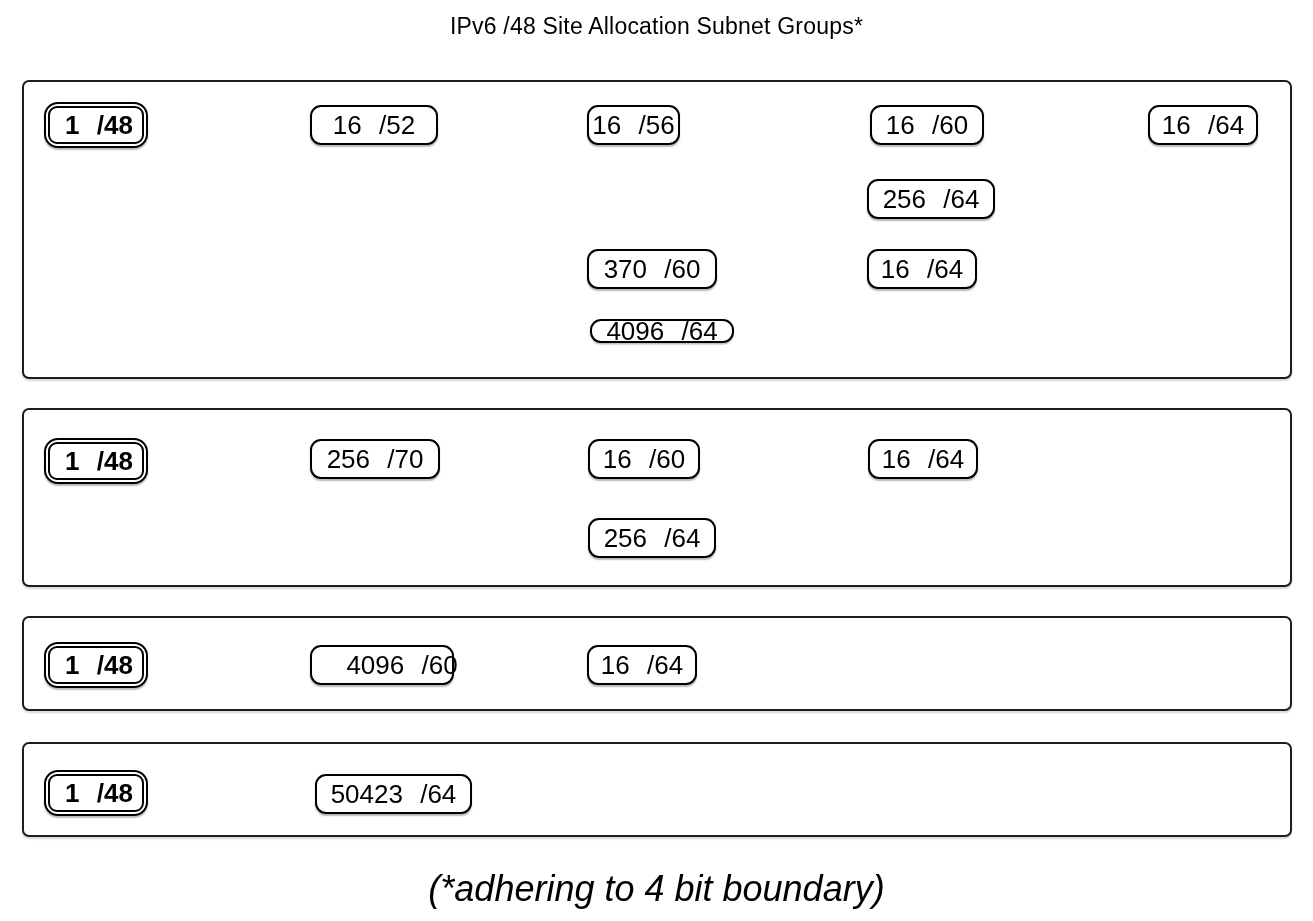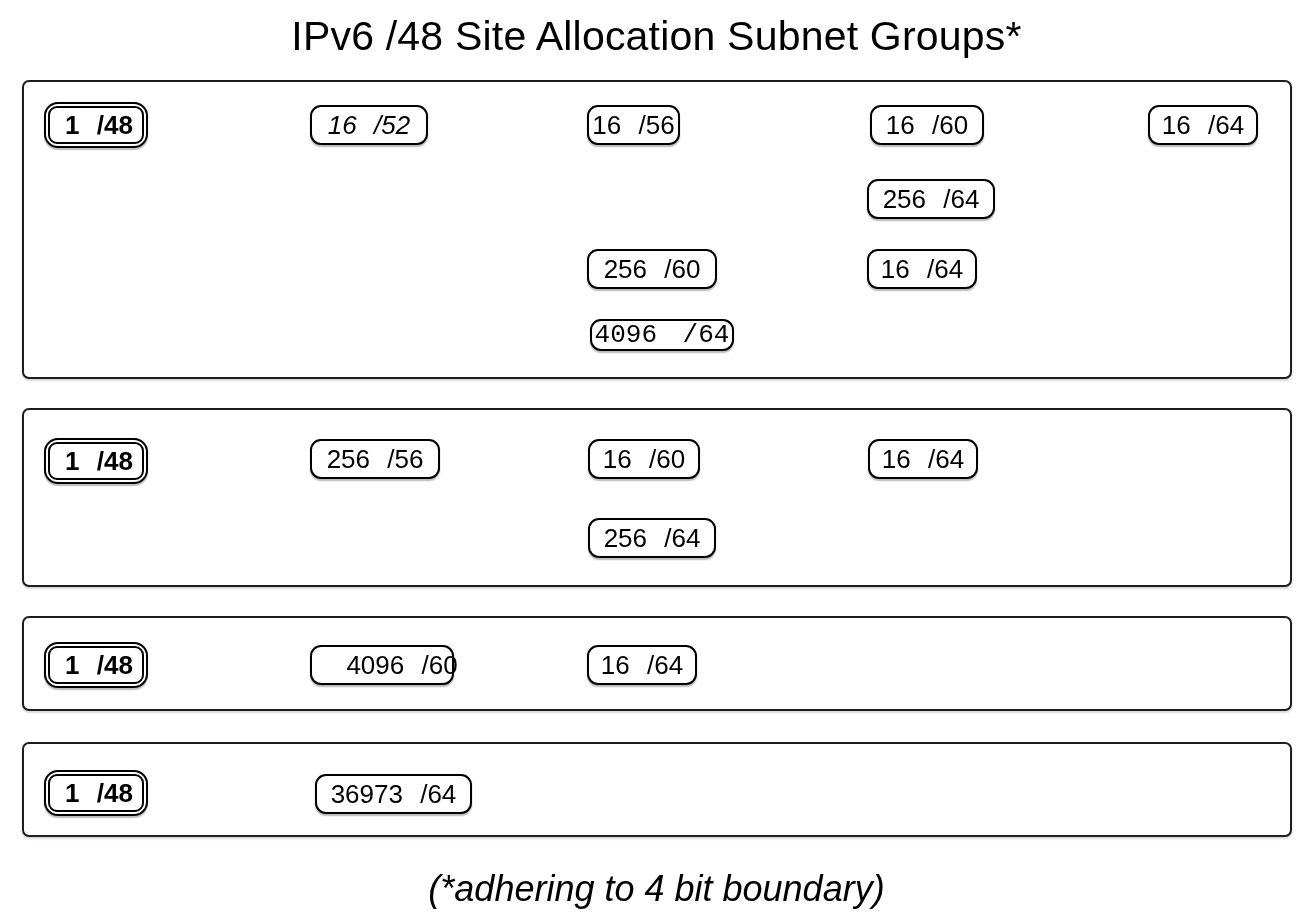--- a/index.html
+++ b/index.html
@@ -10,21 +10,21 @@
     background: #ffffff;
     color: #000000;
     font-family: "Liberation Sans", "DejaVu Sans", sans-serif;
     overflow: hidden;
   }
   .title {
     position: absolute;
     top: 13px; left: 0;
     width: 100%;
     text-align: center;
-    font-size: 41px;
+    font-size: 23px;
     font-weight: normal;
     letter-spacing: 0.2px;
   }
   .footnote {
     position: absolute;
     top: 868px; left: 0;
     width: 100%;
     text-align: center;
     font-size: 36px;
     font-style: italic;
@@ -110,50 +110,50 @@
     <line class="arrow-line" x1="150" y1="663" x2="303" y2="663" marker-end="url(#ah)"></line>
     <line class="arrow-line" x1="456" y1="663" x2="580" y2="663" marker-end="url(#ah)"></line>
 
     <line class="arrow-line" x1="150" y1="791" x2="308" y2="791" marker-end="url(#ah)"></line>
   </svg>
 
   <div class="group" style="left:22px;top:80px;width:1270px;height:299px;">
     <div class="node root" style="left:20px;top:20px;width:104px;height:46px;">
       <div class="root-inner">1 /48</div>
     </div>
-    <div class="node" style="left:286px;top:23px;width:118px;height:40px;font-style:italic;">16 /52</div>
+    <div class="node" style="left:286px;top:23px;width:128px;height:40px;">16 /52</div>
     <div class="node" style="left:563px;top:23px;width:93px;height:40px;">16 /56</div>
     <div class="node" style="left:846px;top:23px;width:114px;height:40px;">16 /60</div>
     <div class="node" style="left:1124px;top:23px;width:110px;height:40px;">16 /64</div>
     <div class="node" style="left:843px;top:97px;width:128px;height:40px;">256 /64</div>
-    <div class="node" style="left:563px;top:167px;width:130px;height:40px;">256 /60</div>
+    <div class="node" style="left:563px;top:167px;width:130px;height:40px;">370 /60</div>
     <div class="node" style="left:843px;top:167px;width:110px;height:40px;">16 /64</div>
-    <div class="node" style="left:566px;top:237px;width:144px;height:32px;font-family:Liberation Mono, monospace;">4096 /64</div>
+    <div class="node" style="left:566px;top:237px;width:144px;height:24px;">4096 /64</div>
   </div>
 
   <div class="group" style="left:22px;top:408px;width:1270px;height:179px;">
     <div class="node root" style="left:20px;top:28px;width:104px;height:46px;">
       <div class="root-inner">1 /48</div>
     </div>
-    <div class="node" style="left:286px;top:29px;width:130px;height:40px;">256 /56</div>
+    <div class="node" style="left:286px;top:29px;width:130px;height:40px;">256 /70</div>
     <div class="node" style="left:564px;top:29px;width:112px;height:40px;">16 /60</div>
     <div class="node" style="left:844px;top:29px;width:110px;height:40px;">16 /64</div>
     <div class="node" style="left:564px;top:108px;width:128px;height:40px;">256 /64</div>
   </div>
 
   <div class="group" style="left:22px;top:616px;width:1270px;height:95px;">
     <div class="node root" style="left:20px;top:24px;width:104px;height:46px;">
       <div class="root-inner">1 /48</div>
     </div>
     <div class="node" style="left:286px;top:27px;width:144px;height:40px;padding-left:40px;">4096 /60</div>
     <div class="node" style="left:563px;top:27px;width:110px;height:40px;">16 /64</div>
   </div>
 
   <div class="group" style="left:22px;top:742px;width:1270px;height:95px;">
     <div class="node root" style="left:20px;top:26px;width:104px;height:46px;">
       <div class="root-inner">1 /48</div>
     </div>
-    <div class="node" style="left:291px;top:30px;width:157px;height:40px;">36973 /64</div>
+    <div class="node" style="left:291px;top:30px;width:157px;height:40px;">50423 /64</div>
   </div>
 
   <div class="footnote">(*adhering to 4 bit boundary)</div>
 
 </div>
 
 </body></html>

